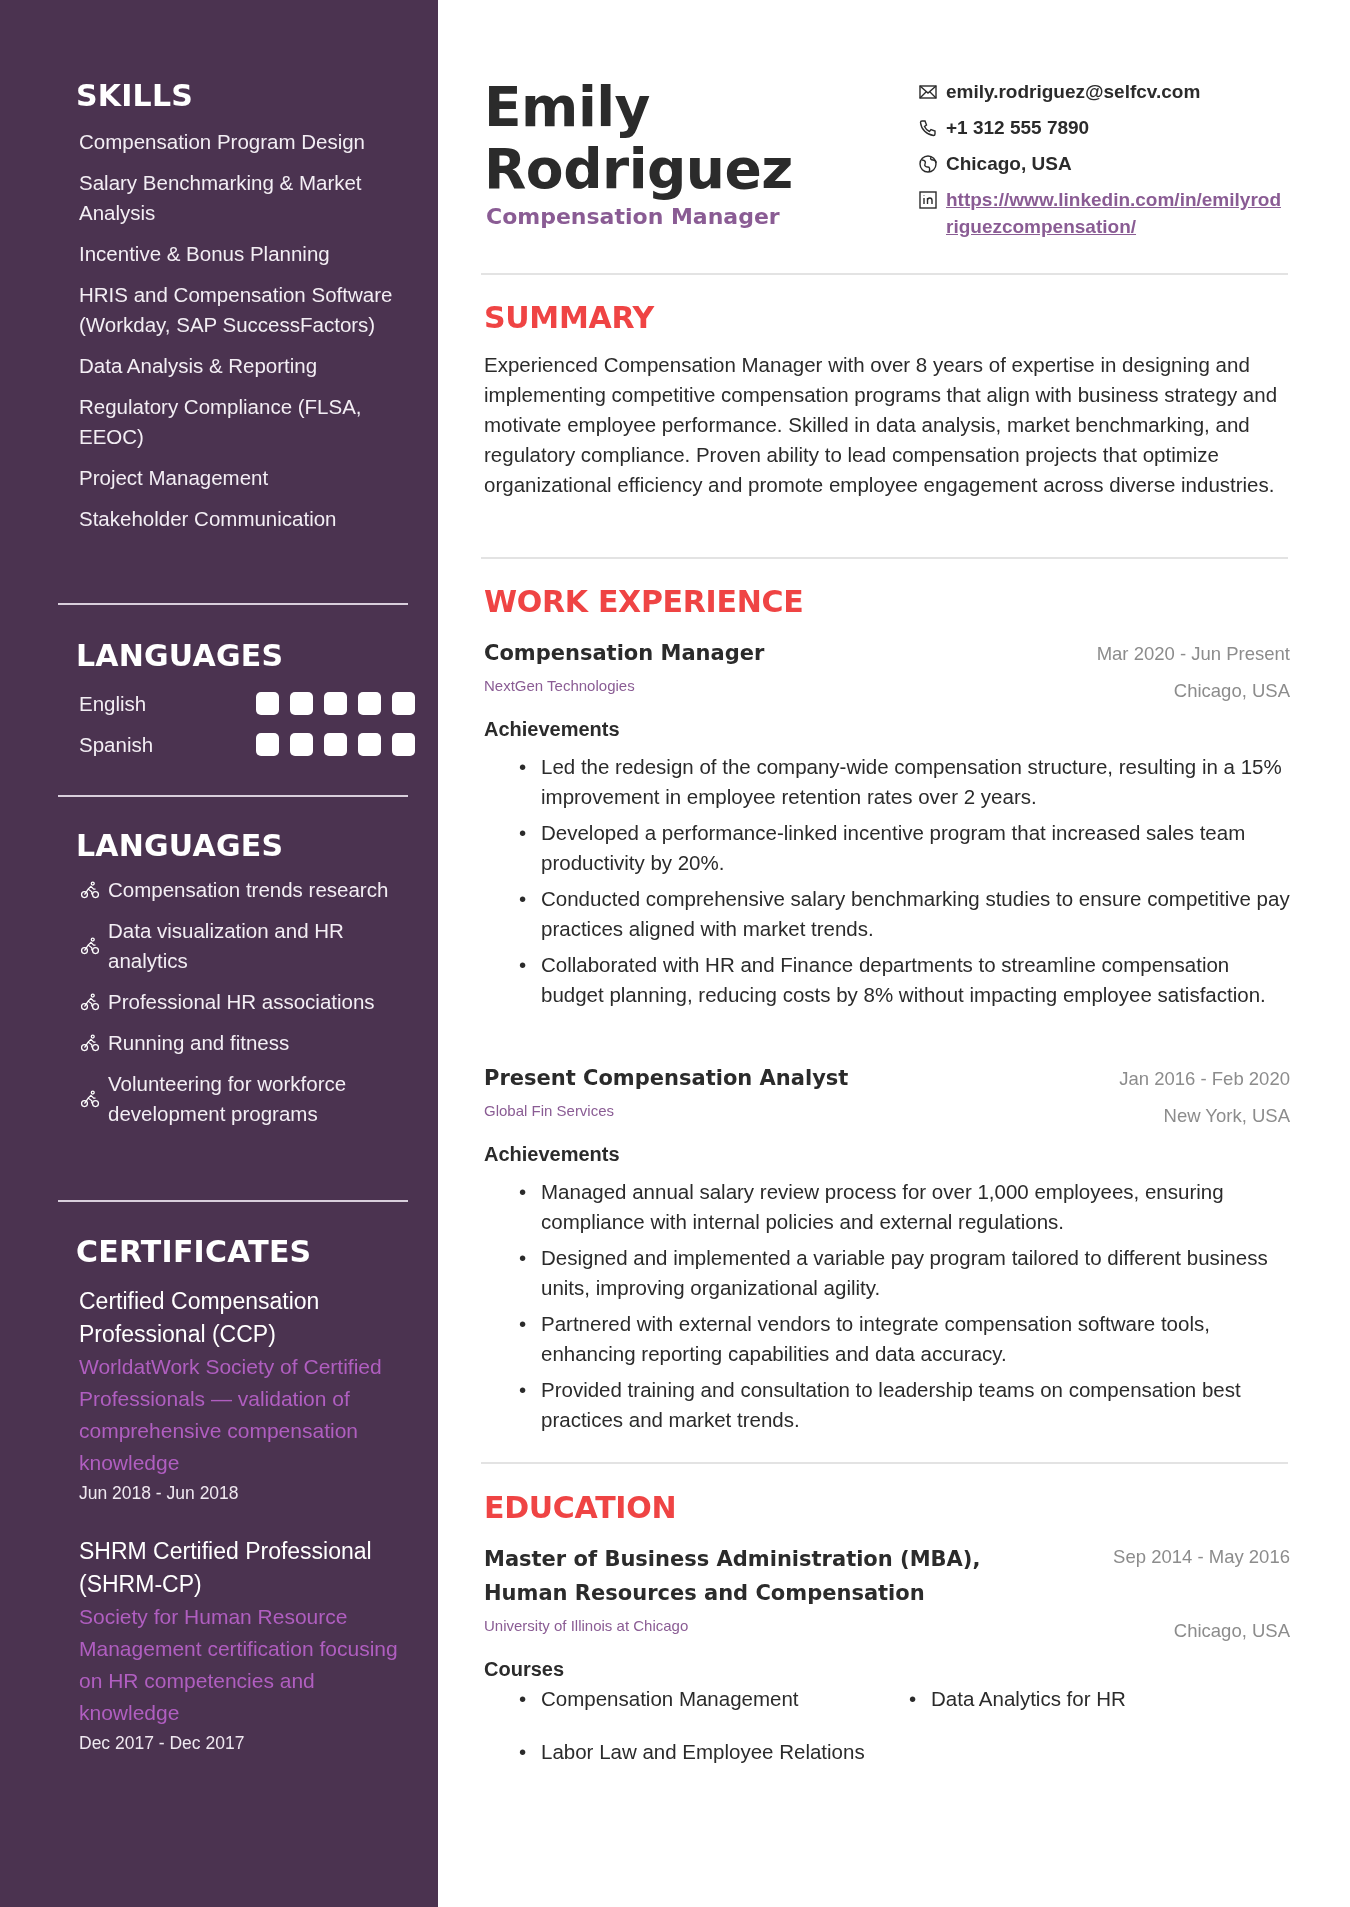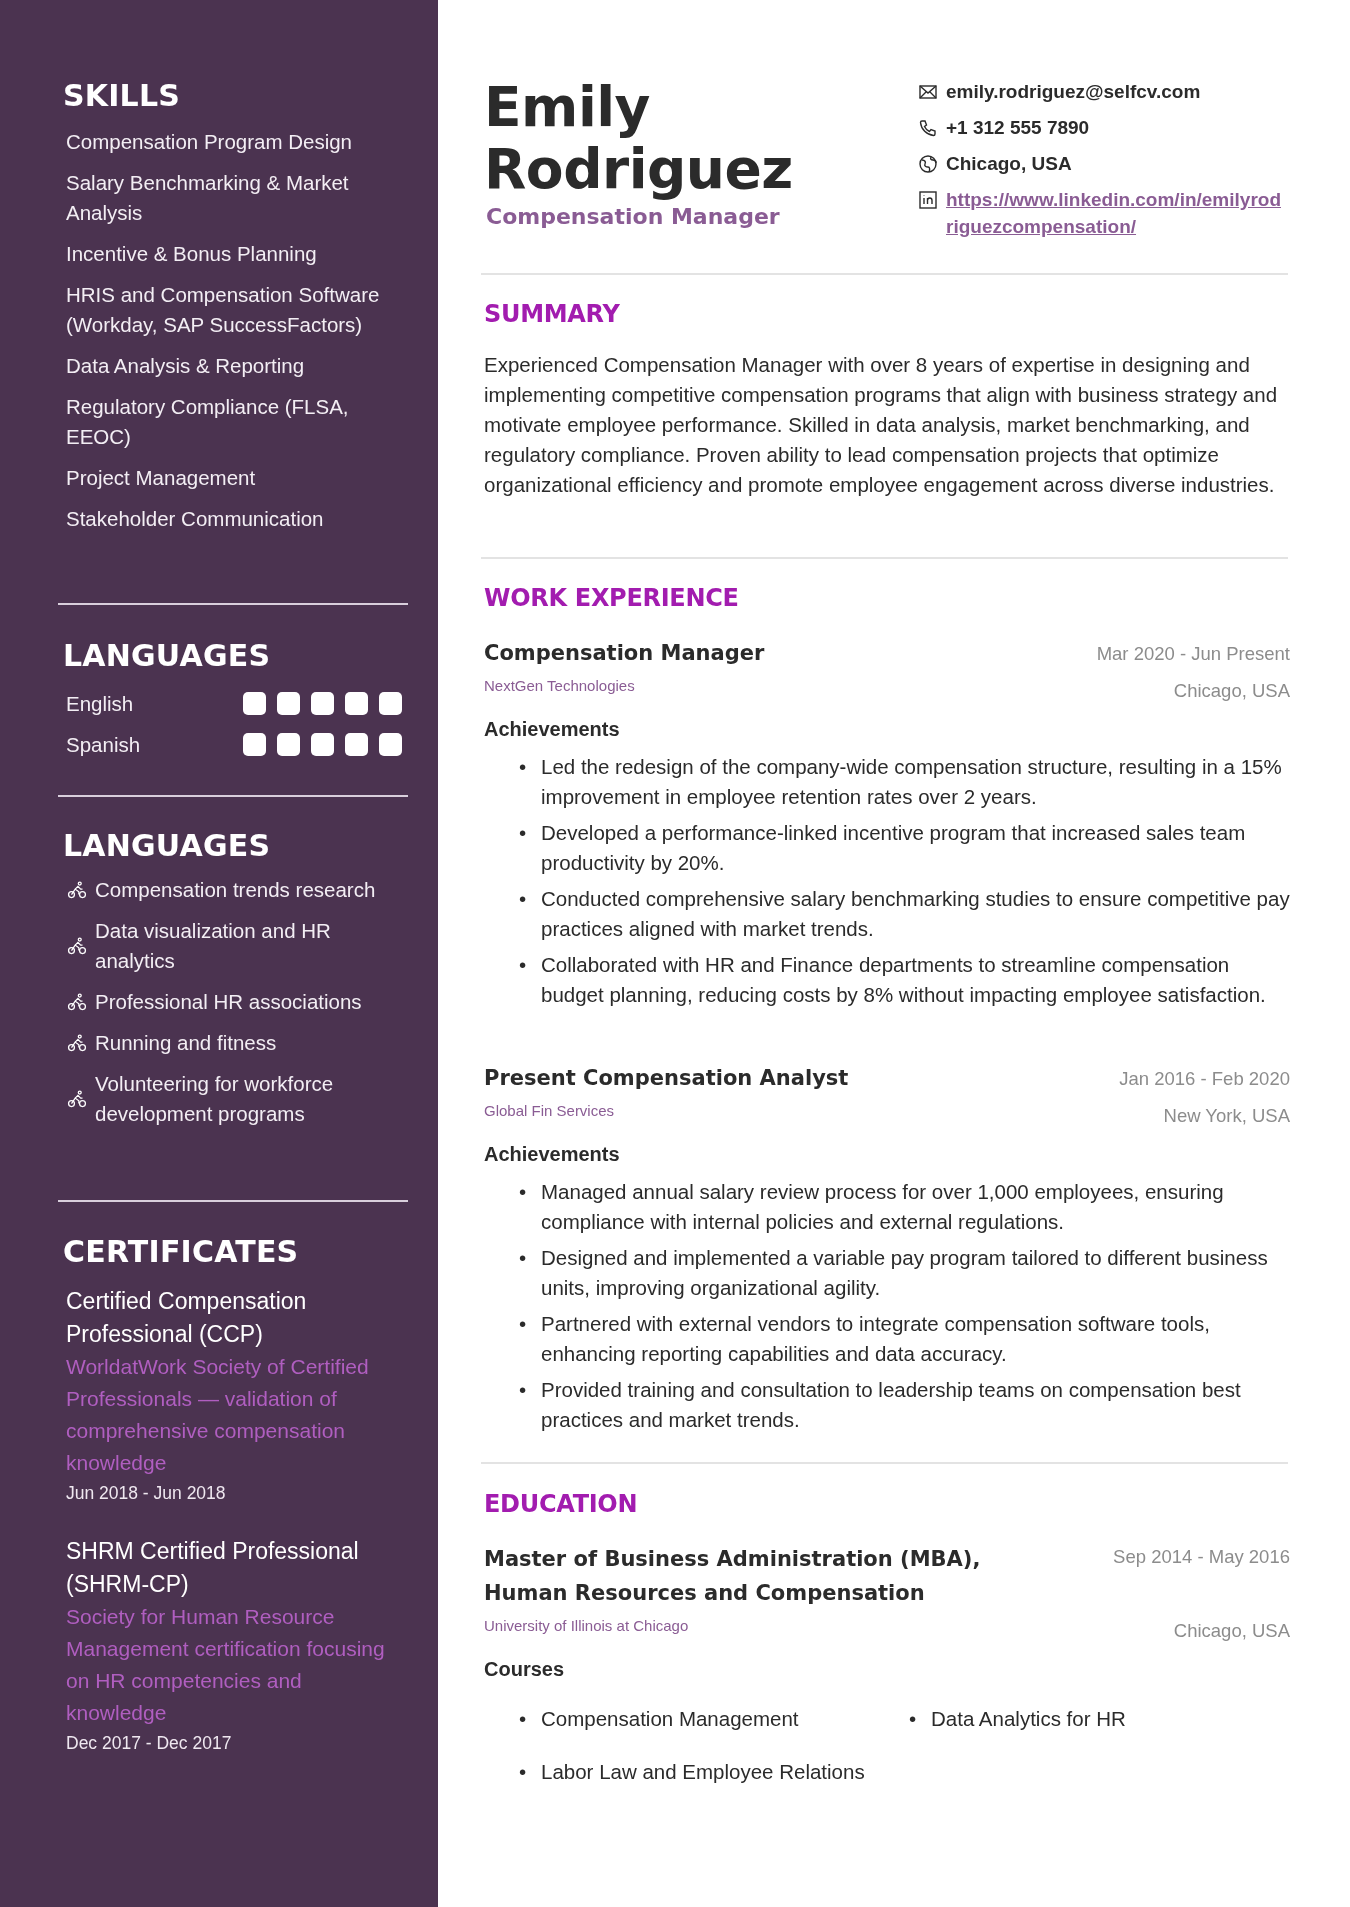--- a/index.html
+++ b/index.html
@@ -1,20 +1,20 @@
 <!DOCTYPE html>
 <html><head>
 <meta charset="utf-8">
 <style>
   * { box-sizing: border-box; margin: 0; padding: 0; }
   html, body { width: 1350px; height: 1907px; background: #ffffff; }
   body { position: relative; font-family: "Liberation Sans", "DejaVu Sans", sans-serif; color: #2b2b2b; overflow: hidden; }
 
   .sidebar { position: absolute; left: 0; top: 0; width: 438px; height: 1907px; background: #4b3350; color: #ffffff; }
-  .sb-section { position: absolute; left: 58px; width: 350px; }
+  .sb-section { position: absolute; left: 71px; width: 350px; }
   .sb-heading { font-family: "DejaVu Sans", sans-serif; font-weight: bold; font-size: 30px; letter-spacing: 0.2px; color: #ffffff; margin-left: 5px; }
   .sb-divider { position: absolute; left: 58px; width: 350px; height: 0; border-top: 2px solid #d9cfdc; }
 
   .skills-list { list-style: none; margin-top: 14px; }
   .skills-list li { font-size: 20.5px; line-height: 30px; margin-left: 8px; margin-bottom: 11px; color: #f3eef4; }
 
   .lang-row { display: flex; align-items: center; justify-content: space-between; height: 41px; margin-left: 8px; }
   .lang-name { font-size: 20.5px; color: #f3eef4; }
   .dots { display: flex; gap: 11px; margin-right: 6px; }
   .dot { width: 23px; height: 23px; border-radius: 5px; background: #ffffff; }
@@ -35,38 +35,38 @@
   .job-title { position: absolute; left: 48px; top: 204px; font-family: "DejaVu Sans", sans-serif; font-weight: bold; font-size: 22px; color: #8a5c94; }
 
   .contact { position: absolute; left: 480px; top: 78px; width: 370px; }
   .contact-row { display: flex; align-items: flex-start; margin-bottom: 9px; font-weight: bold; }
   .contact-icon { width: 20px; height: 20px; flex: 0 0 20px; margin-right: 8px; margin-top: 4px; }
   .contact-text { font-size: 19px; line-height: 27px; color: #2b2b2b; }
   .contact-link { color: #8a5c94; text-decoration: underline; word-break: break-all; }
 
   .hr { position: absolute; left: 43px; width: 807px; border-top: 2px solid #e3e3e3; }
 
-  .sec-heading { position: absolute; left: 46px; font-family: "DejaVu Sans", sans-serif; font-weight: bold; font-size: 24px; color: #a21caf; letter-spacing: -0.3px; }
+  .sec-heading { position: absolute; left: 46px; font-family: "DejaVu Sans", sans-serif; font-weight: bold; font-size: 30px; color: #ef4444; letter-spacing: -0.3px; }
   .summary { position: absolute; left: 46px; top: 350px; width: 805px; font-size: 20.5px; line-height: 30px; color: #2b2b2b; }
 
   .job { position: absolute; left: 46px; width: 806px; }
   .job-head { display: flex; justify-content: space-between; align-items: baseline; }
   .job-role { font-family: "DejaVu Sans", sans-serif; font-weight: bold; font-size: 21px; line-height: 34px; color: #2b2b2b; }
   .job-date { font-size: 18.5px; color: #8c8c8c; white-space: nowrap; }
   .job-sub { display: flex; justify-content: space-between; align-items: flex-end; margin-top: 0px; }
   .job-company { font-size: 15px; line-height: 32px; color: #8a5c94; }
   .job-loc { font-size: 18.5px; color: #8c8c8c; }
   .sub-label { font-size: 20px; font-weight: bold; color: #2b2b2b; margin-top: 12px; line-height: 30px; }
   .bullets { list-style: none; margin-top: 8px; margin-left: 35px; }
   .bullets li { position: relative; padding-left: 22px; font-size: 20.5px; line-height: 30px; margin-bottom: 6px; color: #2b2b2b; }
   .bullets li::before { content: "•"; position: absolute; left: 0; top: 0; }
 
   .edu-head { display: flex; justify-content: space-between; align-items: flex-start; gap: 44px; }
   .edu-degree { width: 600px; font-family: "DejaVu Sans", sans-serif; font-weight: bold; font-size: 21px; line-height: 34px; color: #2b2b2b; }
-  .courses { display: grid; grid-template-columns: 390px 400px; margin-left: 35px; margin-top: 20px; row-gap: 23px; }
+  .courses { display: grid; grid-template-columns: 390px 400px; margin-left: 35px; margin-top: 0; row-gap: 23px; }
   .course { position: relative; padding-left: 22px; font-size: 20.5px; line-height: 30px; }
   .course::before { content: "•"; position: absolute; left: 0; top: 0; }
 </style>
 </head>
 <body>
 
 <aside class="sidebar">
 
   <section class="sb-section" style="top:78px;">
     <h2 class="sb-heading">SKILLS</h2>

